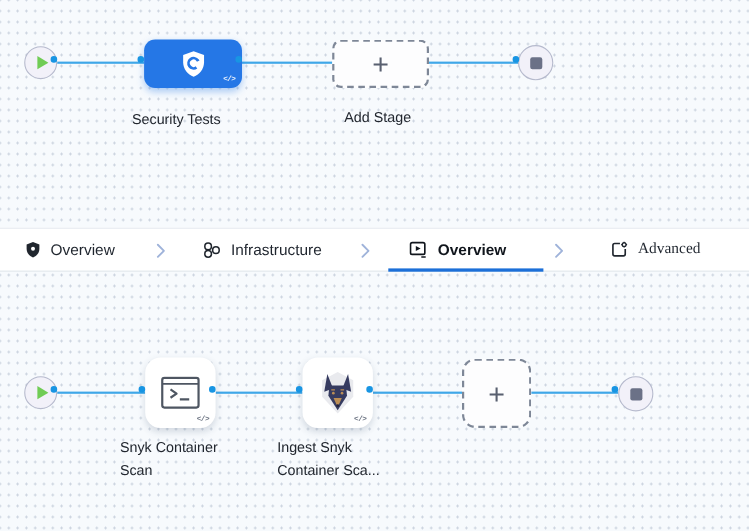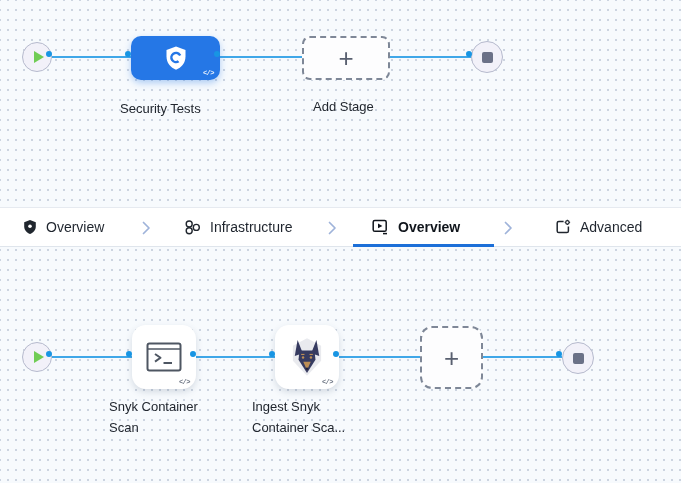--- a/index.html
+++ b/index.html
@@ -143,21 +143,21 @@
         <path d="M6 4.6 L10.4 6.9 L6 9.2 Z" fill="#10151c"></path>
         <line x1="11" y1="14.6" x2="15" y2="14.6" stroke="#10151c" stroke-width="1.5"></line>
       </svg>
       <span>Overview</span>
     </div>
 
     <svg class="tab-sep" style="left:504px;" width="9" height="14" viewBox="0 0 9 14">
       <polyline points="1.5,1.5 7,7 1.5,12.5" fill="none" stroke="#9fb3da" stroke-width="1.7" stroke-linecap="round" stroke-linejoin="round"></polyline>
     </svg>
 
-    <div class="tab" style="left:555px;">
+    <div class="tab" style="left:555px;font-family:Liberation Serif, serif;">
       <svg width="16" height="16" viewBox="0 0 16 16">
         <path d="M8.6 2.4 H3.8 C2.9 2.4 2.2 3.1 2.2 4 V12 C2.2 12.9 2.9 13.6 3.8 13.6 H11.8 C12.7 13.6 13.4 12.9 13.4 12 V7.4" fill="none" stroke="#20262e" stroke-width="1.5"></path>
         <circle cx="12.4" cy="3.4" r="1.7" fill="none" stroke="#20262e" stroke-width="1.2"></circle>
         <line x1="12.4" y1="0.7" x2="12.4" y2="1.7" stroke="#20262e" stroke-width="1.1"></line>
         <line x1="12.4" y1="5.1" x2="12.4" y2="6.1" stroke="#20262e" stroke-width="1.1"></line>
         <line x1="9.7" y1="3.4" x2="10.7" y2="3.4" stroke="#20262e" stroke-width="1.1"></line>
         <line x1="14.1" y1="3.4" x2="15.1" y2="3.4" stroke="#20262e" stroke-width="1.1"></line>
       </svg>
       <span>Advanced</span>
     </div>

